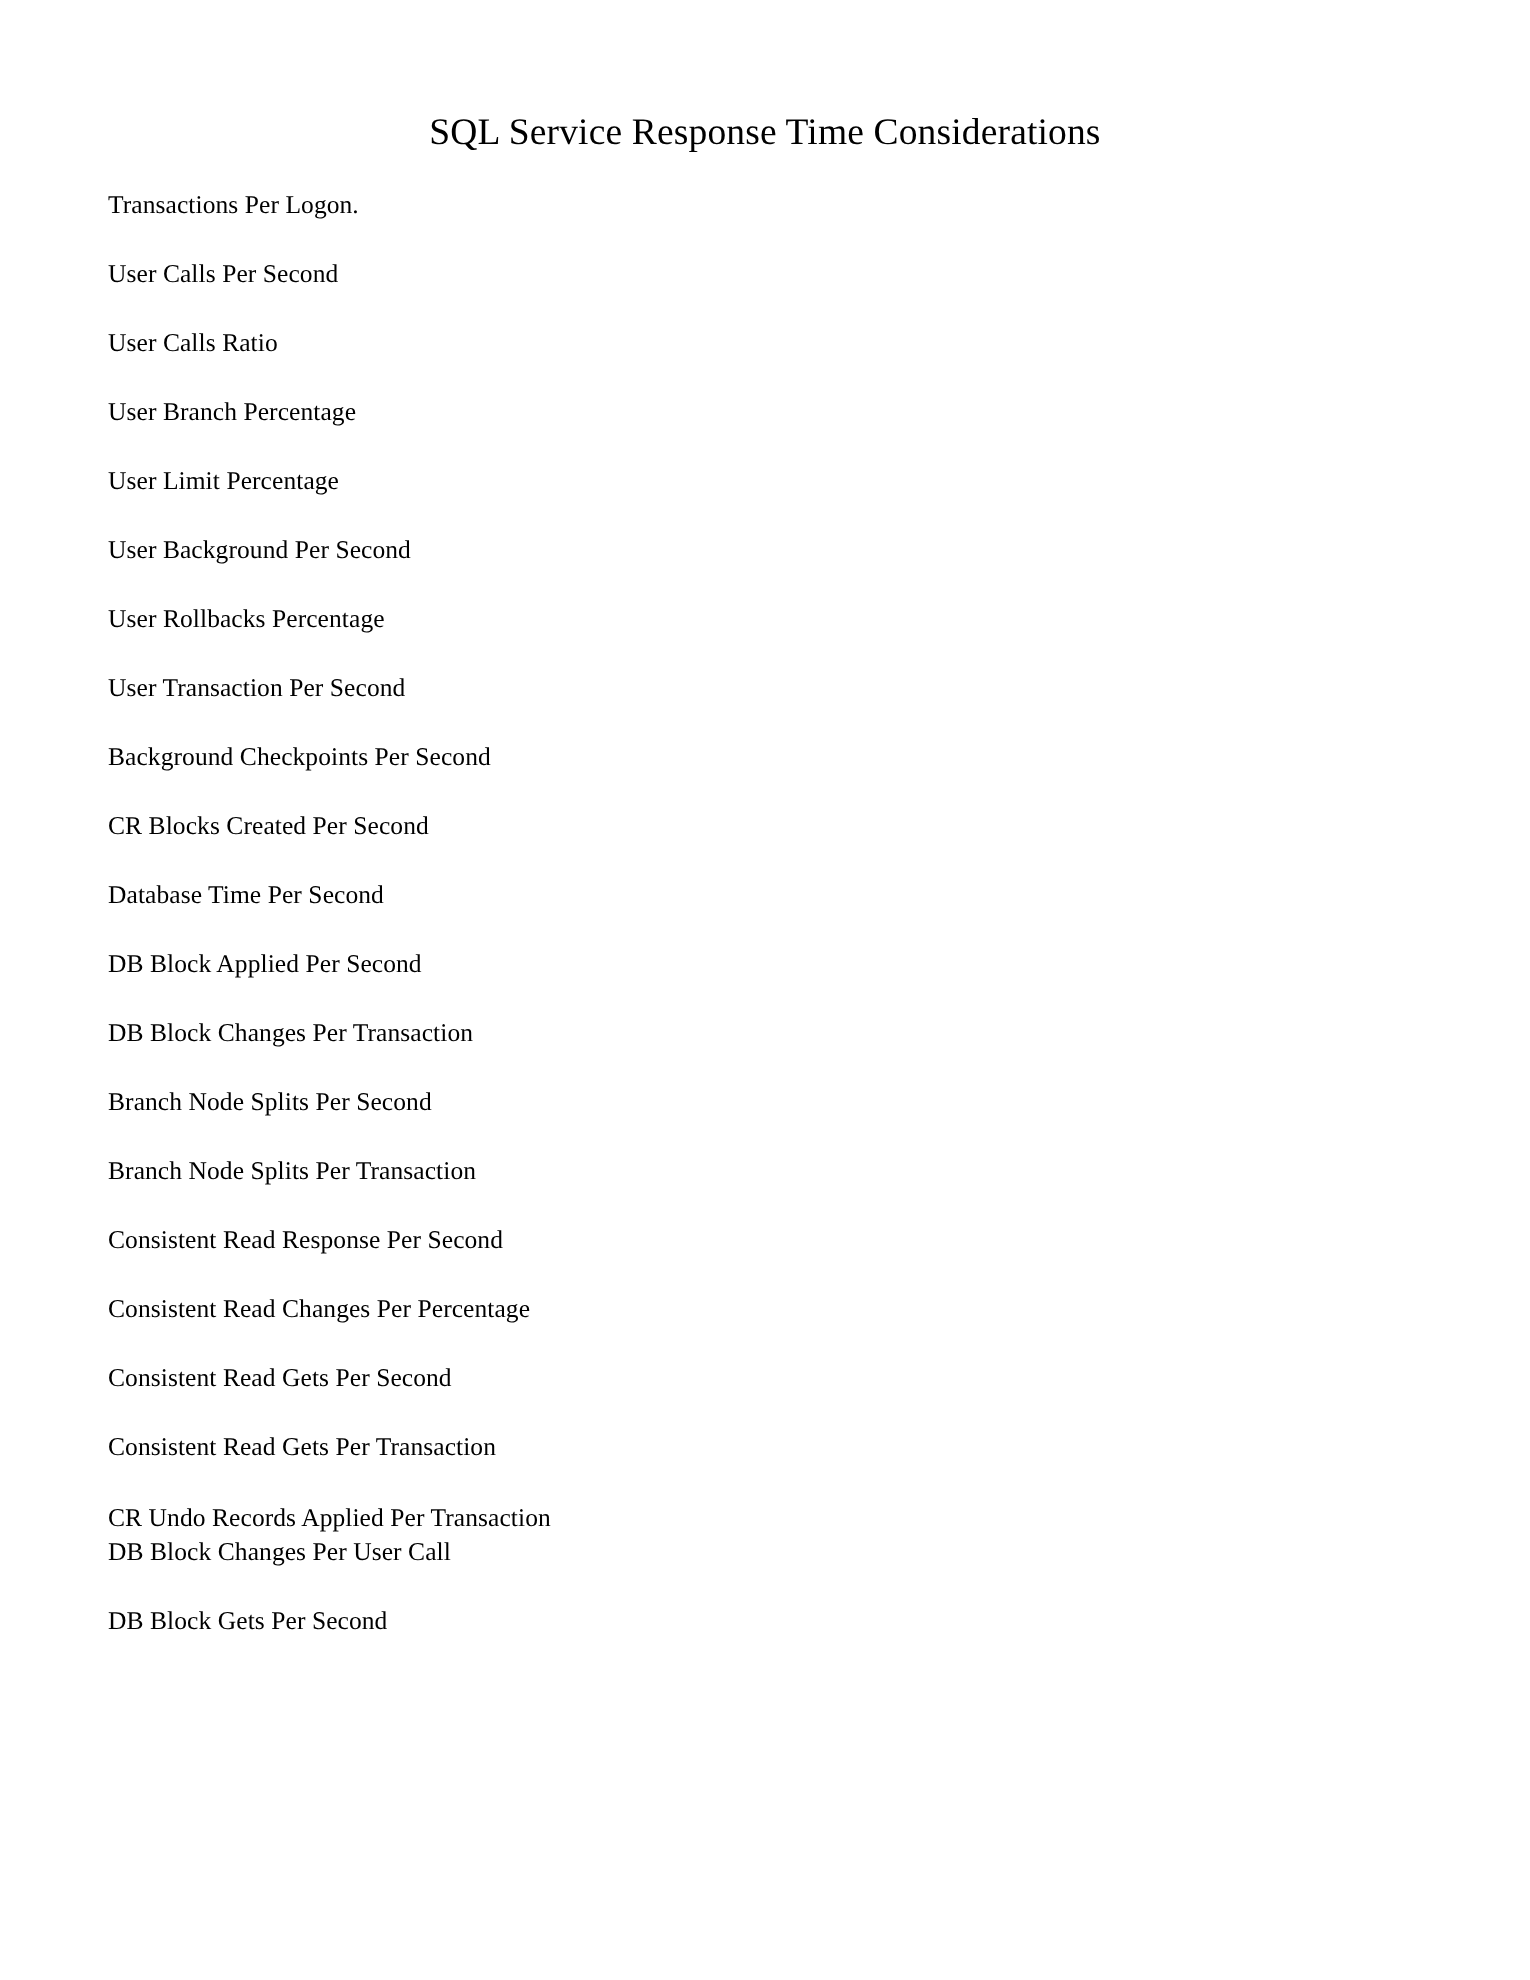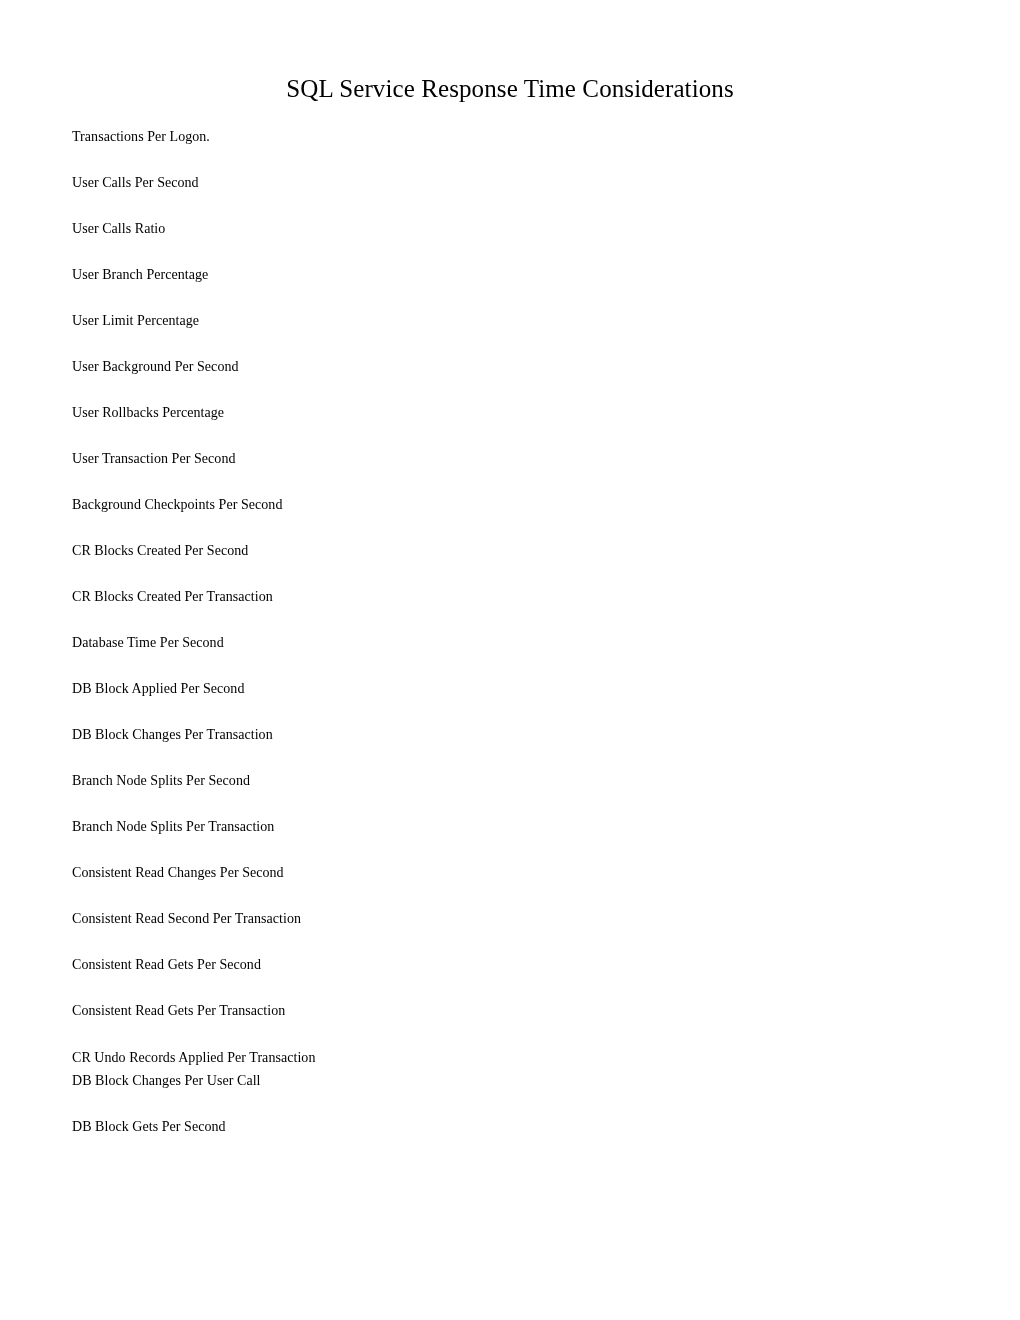--- a/index.html
+++ b/index.html
@@ -34,21 +34,21 @@
     letter-spacing: 0.1px;
     margin: 0;
   }
   .body-content {
     position: absolute;
     top: 126px;
     left: 72px;
     width: 860px;
   }
   .metric-line {
-    font-size: 14px;
+    font-size: 17px;
     line-height: 22px;
     margin: 0 0 24px 0;
     letter-spacing: 0.05px;
     white-space: pre-wrap;
     font-family: Liberation Serif, serif;
   }
   .metric-line.tight {
     margin-bottom: 24px;
   }
   .metric-line .sub {
@@ -78,36 +78,35 @@
     <p class="metric-line"><span>User Background Per Second</span></p>
 
     <p class="metric-line"><span>User Rollbacks Percentage</span></p>
 
     <p class="metric-line"><span>User Transaction Per Second</span></p>
 
     <p class="metric-line"><span>Background Checkpoints Per Second</span></p>
 
     <p class="metric-line"><span>CR Blocks Created Per Second</span></p>
 
-    <p class="metric-line"><span>CR Blocks Created Per Transaction</span></p>
 
     <p class="metric-line"><span>Database Time Per Second</span></p>
 
 
     <p class="metric-line"><span>DB Block Applied Per Second</span></p>
 
     <p class="metric-line"><span>DB Block Changes Per Transaction</span></p>
 
     <p class="metric-line"><span>Branch Node Splits Per Second</span></p>
 
     <p class="metric-line"><span>Branch Node Splits Per Transaction</span></p>
 
-    <p class="metric-line"><span>Consistent Read Changes Per Second</span></p>
+    <p class="metric-line"><span>Consistent Read Response Per Second</span></p>
 
-    <p class="metric-line"><span>Consistent Read Second Per Transaction</span></p>
+    <p class="metric-line"><span>Consistent Read Changes Per Percentage</span></p>
 
     <p class="metric-line"><span>Consistent Read Gets Per Second</span></p>
 
     <p class="metric-line"><span>Consistent Read Gets Per Transaction</span></p>
 
 
     <p class="metric-line tight"><span class="sub">CR Undo Records Applied Per Transaction</span><span class="sub">DB Block Changes Per User Call</span></p>
 
     <p class="metric-line"><span>DB Block Gets Per Second</span></p>
 

